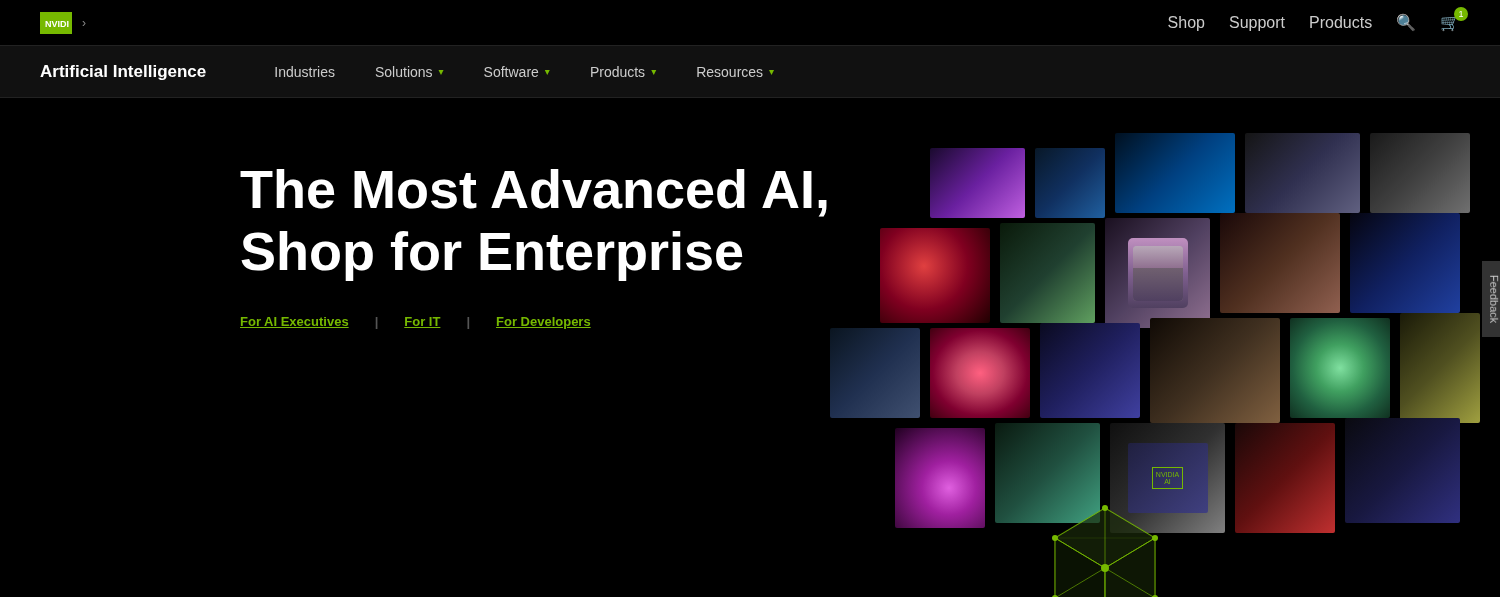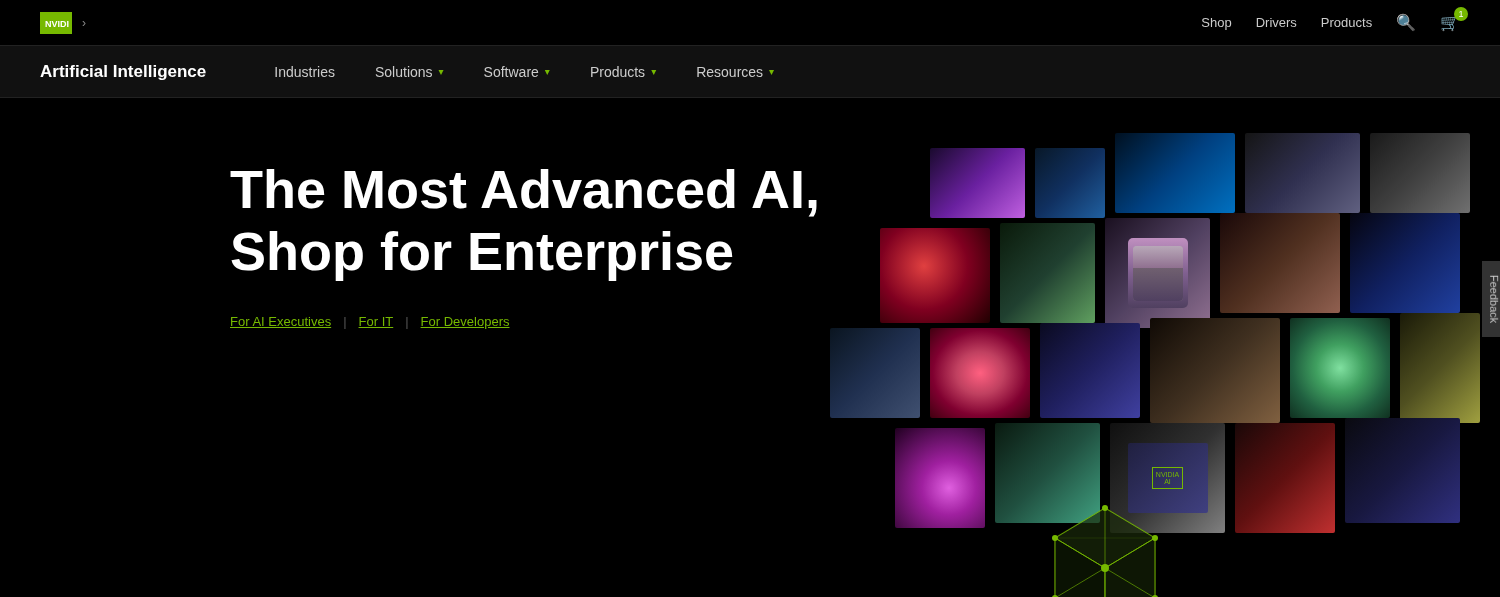--- a/index.html
+++ b/index.html
@@ -46,21 +46,21 @@
       font-size: 12px;
       margin-left: 4px;
     }
     .top-nav-right {
       display: flex;
       align-items: center;
       gap: 24px;
     }
     .top-nav-link {
       color: #ccc;
-      font-size: 13px;
+      font-size: 16px;
       text-decoration: none;
       cursor: pointer;
     }
     .top-nav-icon {
       color: #ccc;
       font-size: 16px;
       cursor: pointer;
     }
     .cart-badge {
       position: relative;
@@ -122,20 +122,21 @@
     
     .hero {
       background: #000;
       position: relative;
       min-height: 500px;
       display: flex;
       flex-direction: column;
       justify-content: flex-start;
       padding: 60px 40px 40px 230px;
       overflow: hidden;
+      margin-left: 10px;
     }
     .hero-content {
       max-width: 700px;
       z-index: 2;
       position: relative;
     }
     .hero-title {
       font-size: 54px;
       font-weight: bold;
       line-height: 1.15;
@@ -151,22 +152,23 @@
       padding: 12px 28px;
       text-decoration: none;
       cursor: pointer;
       margin-bottom: 32px;
       border: none;
       outline: none;
     }
     .hero-links {
       display: flex;
       align-items: flex-end;
-      gap: 0;
+      gap: 14px;
       margin-top: 4px;
+      font-weight: bold;
     }
     .hero-link {
       color: #76b900;
       font-size: 13px;
       text-decoration: underline;
       cursor: pointer;
     }
     .hero-separator {
       color: #555;
       margin: 0 12px;
@@ -235,21 +237,21 @@
         <svg width="26" height="16" viewBox="0 0 26 16" fill="none">
           <rect width="26" height="16" fill="#76b900"></rect>
           <text x="2" y="12" fill="white" font-size="9" font-weight="bold" font-family="Arial">NVIDIA</text>
         </svg>
       </div>
       <span class="logo-chevron">›</span>
     </div>
   </div>
   <div class="top-nav-right">
     <a class="top-nav-link">Shop</a>
-    <a class="top-nav-link">Drivers</a>
+    <a class="top-nav-link">Support</a>
     <a class="top-nav-link">Products</a>
     <span class="top-nav-icon">🔍</span>
     <div class="cart-badge">
       <span class="top-nav-icon">🛒</span>
       <span class="cart-count">1</span>
     </div>
   </div>
 </nav>
 
 <nav class="secondary-nav">

